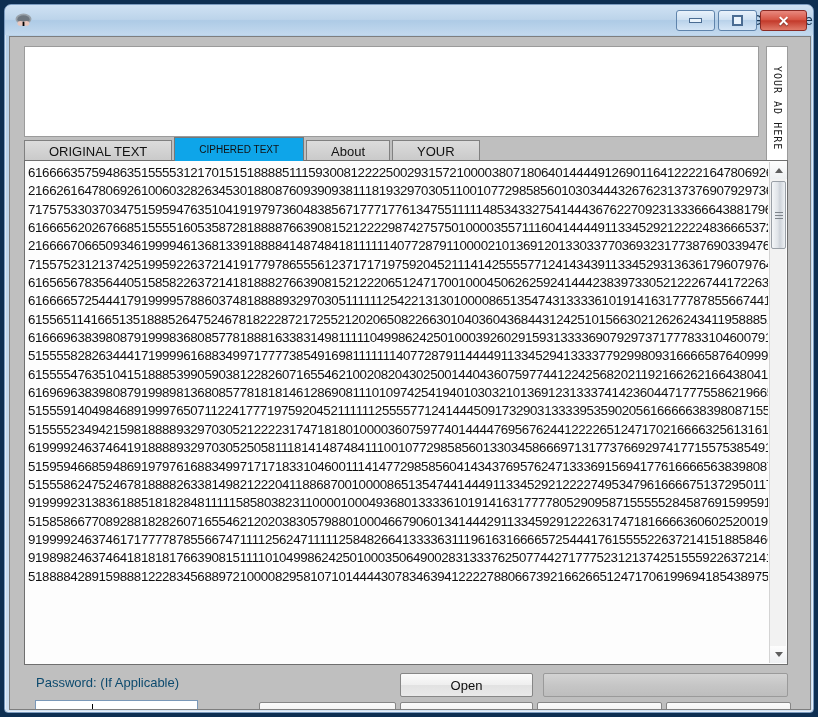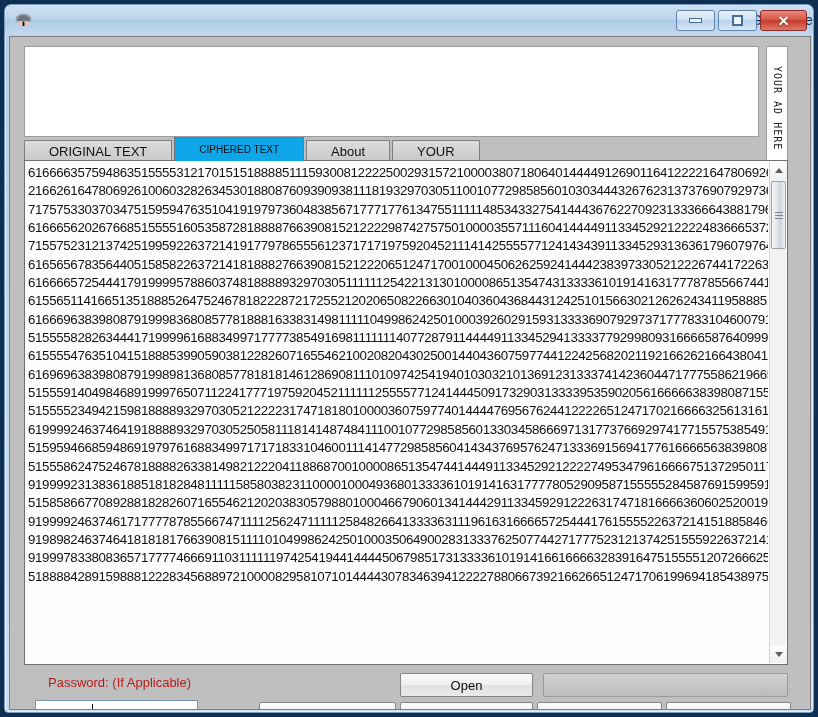--- a/index.html
+++ b/index.html
@@ -175,22 +175,22 @@
     background: linear-gradient(90deg,#f4f6f8,#dfe3e8 45%,#ced3da 60%,#eef1f4);
     border: 1px solid #9aa0a7;
     border-radius: 2px;
     display: flex; align-items: center; justify-content: center;
   }
   .grip { width: 8px; }
   .grip div { height: 1px; background: #7e848b; margin: 2px 0; }
 
   
   .pwd-label {
-    position: absolute; left: 38px; top: 638px;
-    font-size: 13px; color: #b91c1c; white-space: nowrap;
+    position: absolute; left: 26px; top: 638px;
+    font-size: 13px; color: #0c4a6e; white-space: nowrap;
   }
   .pwd-input {
     position: absolute; left: 25px; top: 663px;
     width: 163px; height: 22px;
     background: #fff;
     border: 1px solid #7a98b8;
     display: flex; align-items: center;
     padding-left: 3px;
   }
   .pwd-dots {
@@ -273,38 +273,38 @@
       <div class="tab">About</div>
       <div class="tab">YOUR</div>
     </div>
 
     <div class="textpanel">
       <div class="textpanel-inner" id="cipher-host">
           <div class="cipher-line">6166663575948635155553121701515188885111593008122225002931572100003807180640144449126901164122221647806926</div>
           <div class="cipher-line">2166261647806926100603282634530188087609390938111819329703051100107729858560103034443267623137376907929736</div>
           <div class="cipher-line">7175753303703475159594763510419197973604838567177717761347551111148534332754144436762270923133366643881796</div>
           <div class="cipher-line">6166656202676685155551605358728188887663908152122229874275750100003557111604144449113345292122224836665372</div>
+          <div class="cipher-line">2166667066509346199994613681339188884148748418111111407728791100002101369120133033770369323177387690339476</div>
           <div class="cipher-line">7155752312137425199592263721419177978655561237171719759204521114142555577124143439113345293136361796079764</div>
           <div class="cipher-line">6165656783564405158582263721418188827663908152122206512471700100045062625924144423839733052122267441722632</div>
           <div class="cipher-line">6166665725444179199995788603748188889329703051111112542213130100008651354743133336101914163177787855667441</div>
           <div class="cipher-line">6155651141665135188852647524678182228721725521202065082266301040360436844312425101566302126262434119588851</div>
           <div class="cipher-line">6166696383980879199983680857781888163383149811111049986242501000392602915931333369079297371777833104600791</div>
           <div class="cipher-line">5155558282634441719999616883499717777385491698111111140772879114444911334529413333779299809316666587640999</div>
           <div class="cipher-line">6155554763510415188853990590381228260716554621002082043025001440436075977441224256820211921662621664380411</div>
           <div class="cipher-line">6169696383980879199898136808577818181461286908111010974254194010303210136912313337414236044717775586219665</div>
           <div class="cipher-line">5155591404984689199976507112241777197592045211111125555771241444509173290313333953590205616666638398087155</div>
           <div class="cipher-line">5155552349421598188889329703052122223174718180100003607597740144447695676244122226512471702166663256131617</div>
           <div class="cipher-line">6199992463746419188889329703052505811181414874841110010772985856013303458666971317737669297417715575385491698</div>
           <div class="cipher-line">5159594668594869197976168834997171718331046001114147729858560414343769576247133369156941776166665638398087</div>
           <div class="cipher-line">5155586247524678188882633814982122204118868700100008651354744144491133452921222274953479616666751372950117</div>
           <div class="cipher-line">9199992313836188518182848111115858038231100001000493680133336101914163177778052909587155555284587691599591404984689177978338083657111171805290958114414499862425413343752388148313634561067746165655027915811</div>
           <div class="cipher-line">5158586677089288182826071655462120203830579880100046679060134144429113345929122263174718166663606025200191999899755272738188860716554611111057758780201000038071806431333131982486717777831046005155555642100955</div>
           <div class="cipher-line">9199992463746171777787855667471111256247111112584826641333363111961631666657254441761555522637214151885846685948681228238533335321002065124717001440452536271941224241054890021626651247170619969572544417</div>
           <div class="cipher-line">9198982463746418181817663908151111010499862425010003506490028313337625077442717775231213742515559226372141</div>
-          <div class="cipher-line">9199978338083657177774666911031111119742541944144445067985173133336101914166166663283916475155551207266625</div>
           <div class="cipher-line">5188884289159888122283456889721000082958107101444430783463941222278806673921662665124717061996941854389751</div>
         </div>
 
       <div class="vscroll">
         <div class="sb-arrow up">
           <div class="tri up"></div>
         </div>
         <div class="sb-thumb">
           <div class="grip">
             <div></div>

